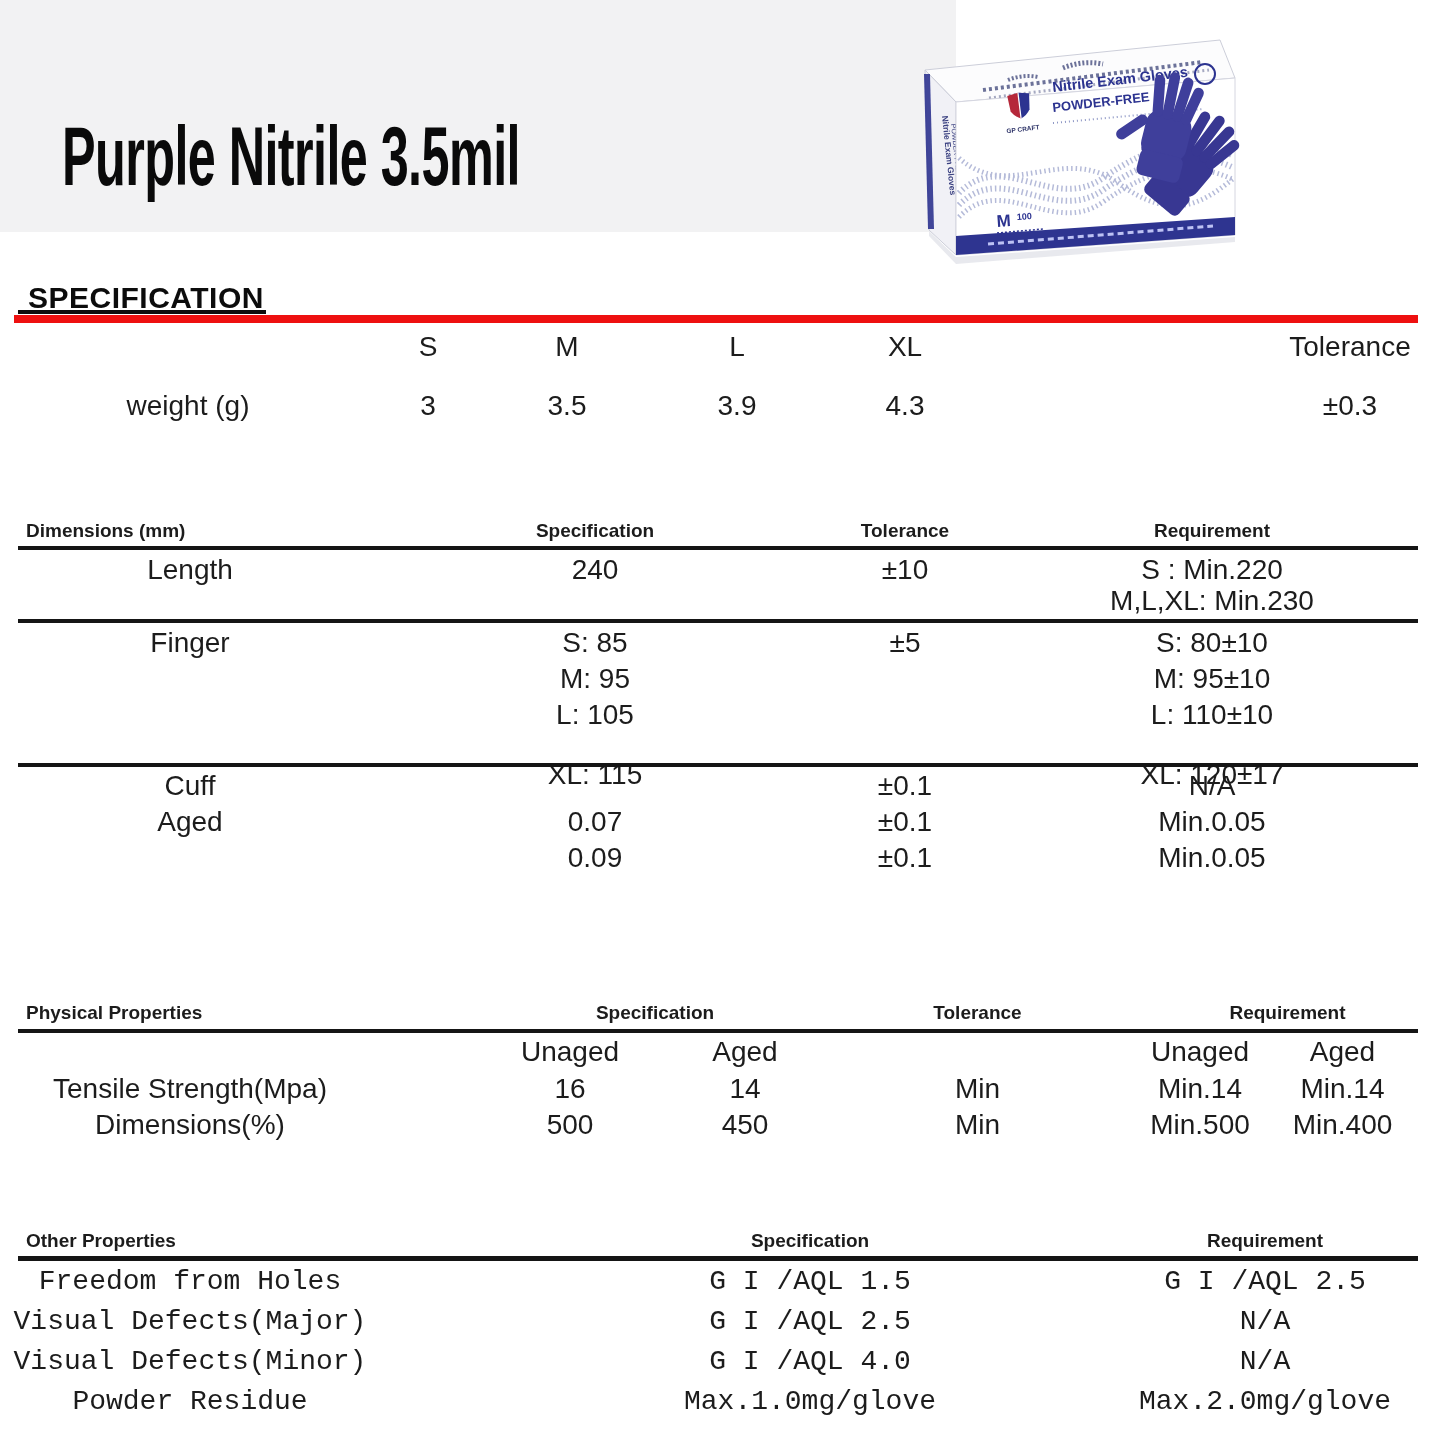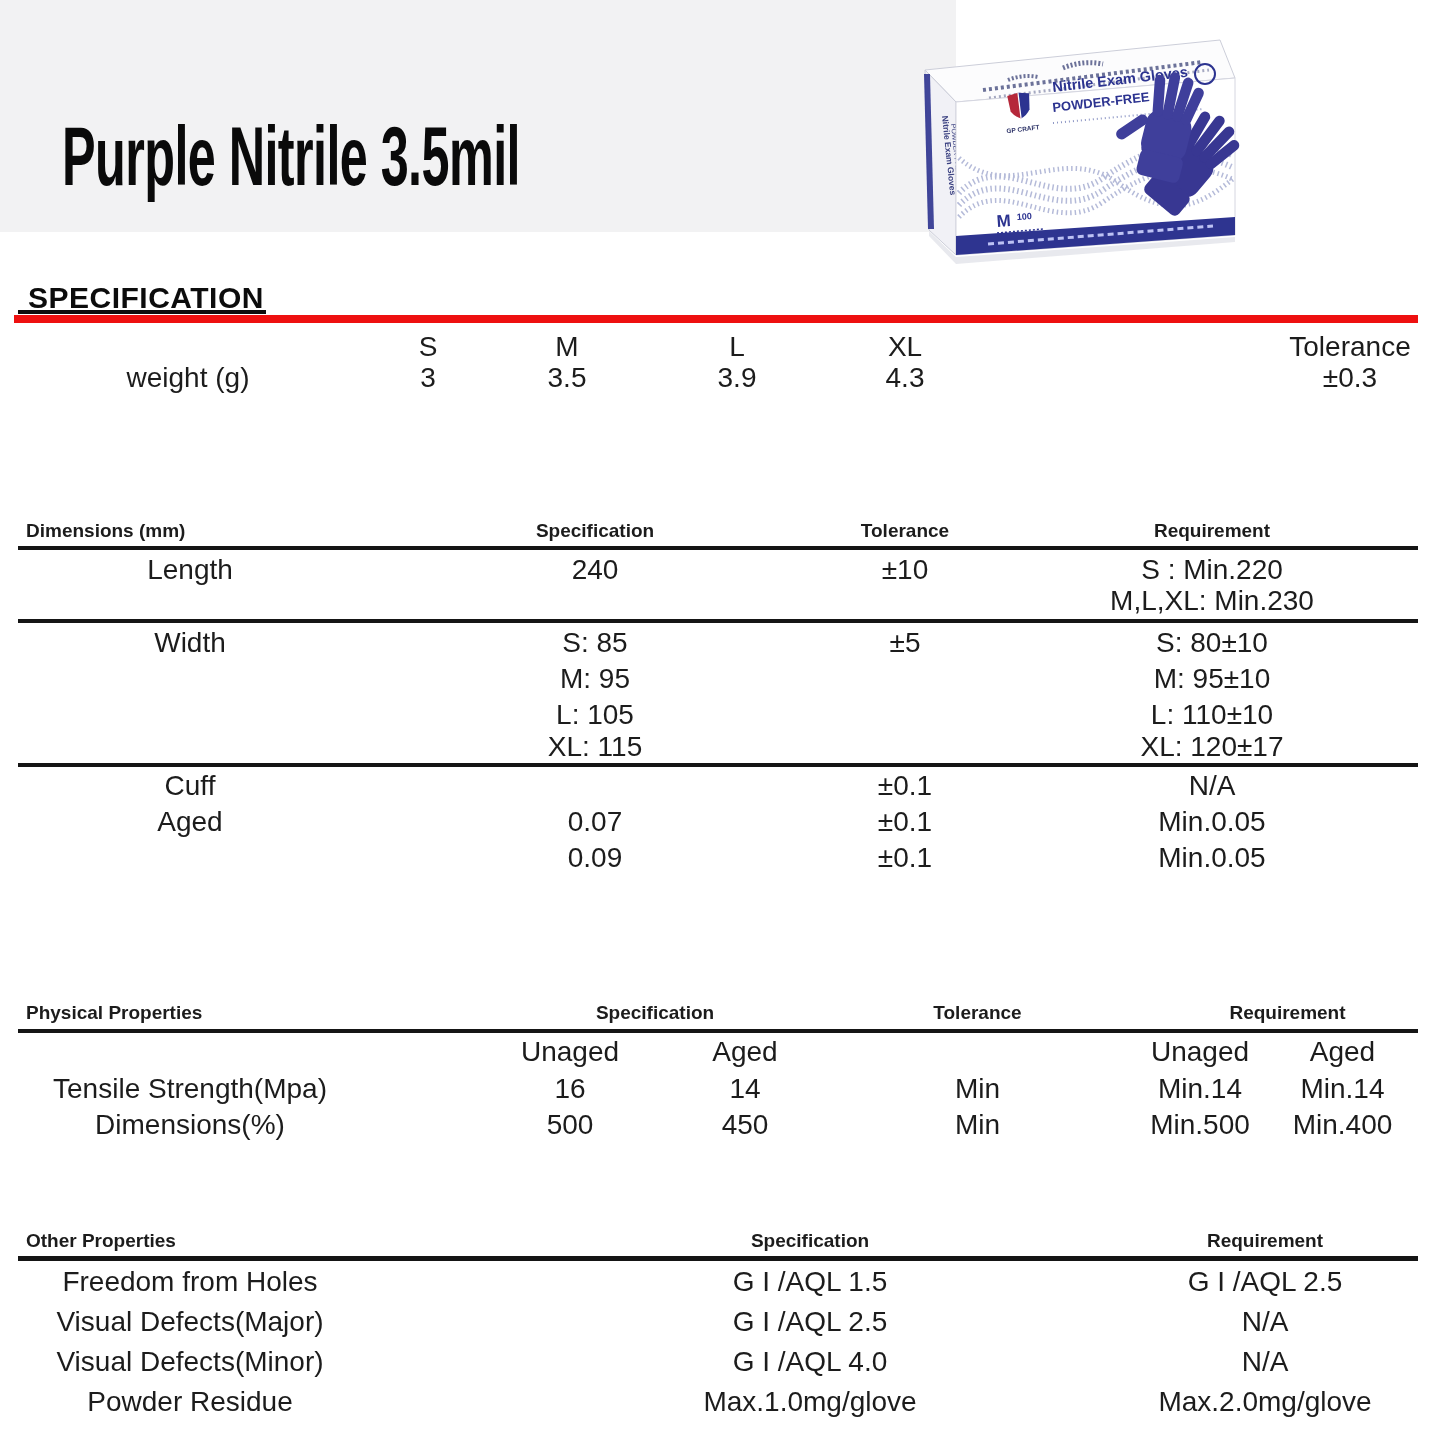--- a/index.html
+++ b/index.html
@@ -16,23 +16,23 @@
     white-space:nowrap;
   }
   #spec-heading{left:28px;top:281px;font-size:30px;font-weight:bold;color:#0c0c0c;letter-spacing:.5px;}
   .hline{position:absolute;left:18px;width:1400px;background:#151515;}
   #spec-underline{left:18px;top:310px;width:248px;height:4px;background:#0e0e0e;}
   #red-line{left:14px;top:315px;width:1404px;height:8px;background:#ee1010;}
   .row{position:absolute;left:0;width:1445px;font-size:28px;line-height:36px;height:36px;}
   .row .cell{position:absolute;top:0;height:100%;text-align:center;white-space:nowrap;}
   .hdr{font-weight:bold;}
   .h30{height:30px;line-height:30px;}
-  .h32{height:32px;line-height:32px;}
+  .h32{height:32px;line-height:32px;margin-top:28px;}
   .h34{height:34px;line-height:34px;}
-  .h40{height:40px;line-height:40px;}
+  .h40{height:40px;line-height:40px;font-family:Liberation Mono, monospace;}
   .fs29{font-size:19px;padding-left:28px;}
   .lh{text-align:left !important;padding-left:26px;box-sizing:border-box;}
   
   .a1{left:0;width:376px}.a2{left:376px;width:104px}.a3{left:480px;width:174px}
   .a4{left:654px;width:166px}.a5{left:820px;width:170px}.a6{left:1270px;width:160px}
   
   .b1{left:0;width:380px}.b2{left:380px;width:430px}.b3{left:810px;width:190px}.b4{left:1000px;width:424px}
   
   .c1{left:0;width:380px}.cspec{left:480px;width:350px}.c2{left:460px;width:220px}.c3{left:680px;width:130px}
   .c4{left:810px;width:335px}.c5{left:1145px;width:110px}.c6{left:1255px;width:175px}.creq{left:1145px;width:285px}
@@ -142,21 +142,21 @@
   <div class="cell b2">240</div>
   <div class="cell b3">±10</div>
   <div class="cell b4">S : Min.220</div>
 </div>
 <div class="row h34" style="top:584px">
   <div class="cell b4">M,L,XL: Min.230</div>
 </div>
 <div class="hline" style="top:619px;height:4px"></div>
 
 <div class="row" style="top:625px">
-  <div class="cell b1">Width</div>
+  <div class="cell b1">Finger</div>
   <div class="cell b2">S: 85</div>
   <div class="cell b3">±5</div>
   <div class="cell b4">S: 80±10</div>
 </div>
 <div class="row" style="top:661px">
   <div class="cell b2">M: 95</div>
   <div class="cell b4">M: 95±10</div>
 </div>
 <div class="row" style="top:697px">
   <div class="cell b2">L: 105</div>

